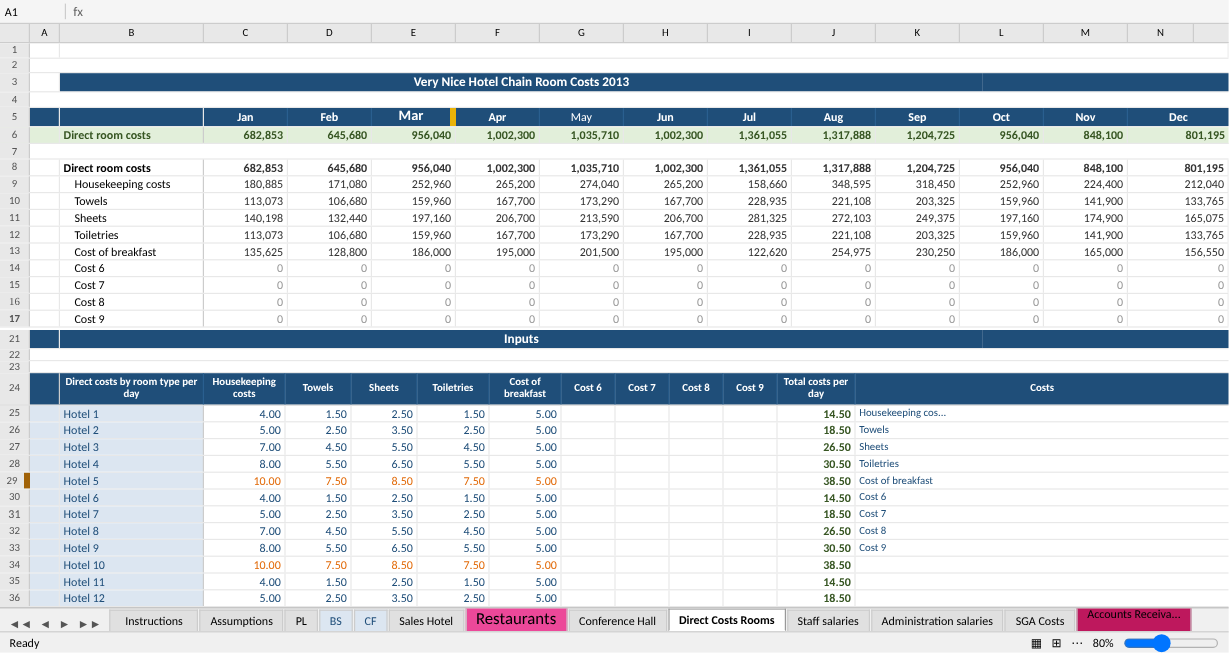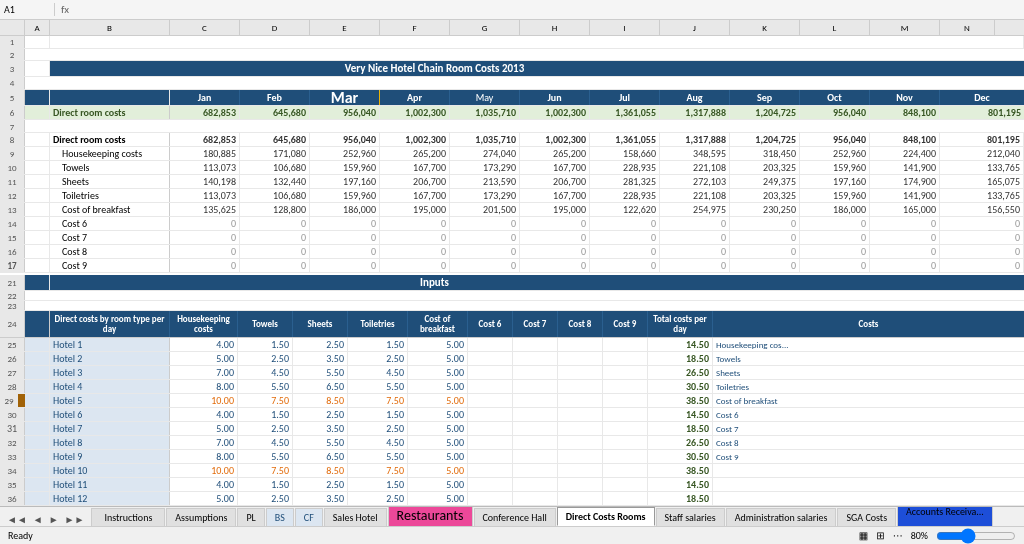--- a/index.html
+++ b/index.html
@@ -59,21 +59,21 @@
       <div style="width:25px; background:#e8e8e8; border-right:1px solid #ccc; text-align:center; font-size:9px; color:#555; display:flex; align-items:center; justify-content:center;">4</div>
       <div style="flex:1;"></div>
     </div>
 
     <div style="display:flex; height:16px; border-bottom:1px solid #e8e8e8;">
       <div style="width:25px; background:#e8e8e8; border-right:1px solid #ccc; text-align:center; font-size:9px; color:#555; display:flex; align-items:center; justify-content:center;">5</div>
       <div style="width:25px; border-right:1px solid #e8e8e8; background:#1f4e79;"></div>
       <div style="width:120px; border-right:1px solid #e8e8e8; background:#1f4e79;"></div>
       <div style="width:70px; background:#1f4e79; color:white; text-align:center; font-weight:bold; font-size:10px; display:flex; align-items:center; justify-content:center; border-right:1px solid #2a5f8f;">Jan</div>
       <div style="width:70px; background:#1f4e79; color:white; text-align:center; font-weight:bold; font-size:10px; display:flex; align-items:center; justify-content:center; border-right:1px solid #2a5f8f;">Feb</div>
-      <div style="width:70px; background:#1f4e79; color:white; text-align:center; font-weight:bold; font-size:16px; display:flex; align-items:center; justify-content:center; border-right:1px solid #eab308;">Mar</div>
+      <div style="width:70px; background:#1f4e79; color:white; text-align:center; font-weight:bold; font-size:12px; display:flex; align-items:center; justify-content:center; border-right:5px solid #eab308;">Mar</div>
       <div style="width:70px; background:#1f4e79; color:white; text-align:center; font-weight:bold; font-size:10px; display:flex; align-items:center; justify-content:center; border-right:1px solid #2a5f8f;">Apr</div>
       <div style="width:70px; background:#1f4e79; color:white; text-align:center; font-weight:normal; font-size:10px; display:flex; align-items:center; justify-content:center; border-right:1px solid #2a5f8f;">May</div>
       <div style="width:70px; background:#1f4e79; color:white; text-align:center; font-weight:bold; font-size:10px; display:flex; align-items:center; justify-content:center; border-right:1px solid #2a5f8f;">Jun</div>
       <div style="width:70px; background:#1f4e79; color:white; text-align:center; font-weight:bold; font-size:10px; display:flex; align-items:center; justify-content:center; border-right:1px solid #2a5f8f;">Jul</div>
       <div style="width:70px; background:#1f4e79; color:white; text-align:center; font-weight:bold; font-size:10px; display:flex; align-items:center; justify-content:center; border-right:1px solid #2a5f8f;">Aug</div>
       <div style="width:70px; background:#1f4e79; color:white; text-align:center; font-weight:bold; font-size:10px; display:flex; align-items:center; justify-content:center; border-right:1px solid #2a5f8f;">Sep</div>
       <div style="width:70px; background:#1f4e79; color:white; text-align:center; font-weight:bold; font-size:10px; display:flex; align-items:center; justify-content:center; border-right:1px solid #2a5f8f;">Oct</div>
       <div style="width:70px; background:#1f4e79; color:white; text-align:center; font-weight:bold; font-size:10px; display:flex; align-items:center; justify-content:center; border-right:1px solid #2a5f8f;">Nov</div>
       <div style="flex:1; background:#1f4e79; color:white; text-align:center; font-weight:bold; font-size:10px; display:flex; align-items:center; justify-content:center;">Dec</div>
     </div>
@@ -232,21 +232,21 @@
           <div style="width:70px; border-right:1px solid #e8e8e8; font-size:10px; font-weight:normal; color:#999; text-align:right; padding:0 3px; display:flex; align-items:center; justify-content:flex-end;">0</div>
           <div style="width:70px; border-right:1px solid #e8e8e8; font-size:10px; font-weight:normal; color:#999; text-align:right; padding:0 3px; display:flex; align-items:center; justify-content:flex-end;">0</div>
           <div style="width:70px; border-right:1px solid #e8e8e8; font-size:10px; font-weight:normal; color:#999; text-align:right; padding:0 3px; display:flex; align-items:center; justify-content:flex-end;">0</div>
           <div style="width:70px; border-right:1px solid #e8e8e8; font-size:10px; font-weight:normal; color:#999; text-align:right; padding:0 3px; display:flex; align-items:center; justify-content:flex-end;">0</div>
           <div style="width:70px; border-right:1px solid #e8e8e8; font-size:10px; font-weight:normal; color:#999; text-align:right; padding:0 3px; display:flex; align-items:center; justify-content:flex-end;">0</div>
           <div style="width:70px; border-right:1px solid #e8e8e8; font-size:10px; font-weight:normal; color:#999; text-align:right; padding:0 3px; display:flex; align-items:center; justify-content:flex-end;">0</div>
           <div style="width:70px; border-right:1px solid #e8e8e8; font-size:10px; font-weight:normal; color:#999; text-align:right; padding:0 3px; display:flex; align-items:center; justify-content:flex-end;">0</div>
           <div style="flex:1; border-right:1px solid #e8e8e8; font-size:10px; font-weight:normal; color:#999; text-align:right; padding:0 3px; display:flex; align-items:center; justify-content:flex-end;">0</div>
         </div>
         <div style="display: flex; height: 14px; border-bottom: 1px solid rgb(232, 232, 232);">
-          <div style="width:25px; background:#e8e8e8; border-right:1px solid #ccc; text-align:center; font-size:9px; color:#555; display:flex; align-items:center; justify-content:center;">16</div>
+          <div style="width:25px; background:#e8e8e8; border-right:1px solid #ccc; text-align:center; font-size:9px; color:#555; display:flex; align-items:center; justify-content:center;font-family:Liberation Serif, serif;">16</div>
           <div style="width:25px; border-right:1px solid #e8e8e8;"></div>
           <div style="width:120px; border-right:1px solid #ccc; font-size:10px; font-weight:normal; padding-left:12px; display:flex; align-items:center; overflow:hidden;">Cost 8</div>
           <div style="width:70px; border-right:1px solid #e8e8e8; font-size:10px; font-weight:normal; color:#999; text-align:right; padding:0 3px; display:flex; align-items:center; justify-content:flex-end;">0</div>
           <div style="width:70px; border-right:1px solid #e8e8e8; font-size:10px; font-weight:normal; color:#999; text-align:right; padding:0 3px; display:flex; align-items:center; justify-content:flex-end;">0</div>
           <div style="width:70px; border-right:1px solid #e8e8e8; font-size:10px; font-weight:normal; color:#999; text-align:right; padding:0 3px; display:flex; align-items:center; justify-content:flex-end;">0</div>
           <div style="width:70px; border-right:1px solid #e8e8e8; font-size:10px; font-weight:normal; color:#999; text-align:right; padding:0 3px; display:flex; align-items:center; justify-content:flex-end;">0</div>
           <div style="width:70px; border-right:1px solid #e8e8e8; font-size:10px; font-weight:normal; color:#999; text-align:right; padding:0 3px; display:flex; align-items:center; justify-content:flex-end;">0</div>
           <div style="width:70px; border-right:1px solid #e8e8e8; font-size:10px; font-weight:normal; color:#999; text-align:right; padding:0 3px; display:flex; align-items:center; justify-content:flex-end;">0</div>
           <div style="width:70px; border-right:1px solid #e8e8e8; font-size:10px; font-weight:normal; color:#999; text-align:right; padding:0 3px; display:flex; align-items:center; justify-content:flex-end;">0</div>
           <div style="width:70px; border-right:1px solid #e8e8e8; font-size:10px; font-weight:normal; color:#999; text-align:right; padding:0 3px; display:flex; align-items:center; justify-content:flex-end;">0</div>
@@ -367,21 +367,21 @@
           <div style="width:60px; border-right:1px solid #e8e8e8; font-size:10px; color:#1f4e79; text-align:right; padding:0 3px; display:flex; align-items:center; justify-content:flex-end;">5.50</div>
           <div style="width:60px; border-right:1px solid #e8e8e8; font-size:10px; color:#1f4e79; text-align:right; padding:0 3px; display:flex; align-items:center; justify-content:flex-end;">5.00</div>
           <div style="width:45px; border-right:1px solid #e8e8e8; font-size:10px; text-align:right; padding:0 3px; display:flex; align-items:center; justify-content:flex-end;"></div>
           <div style="width:45px; border-right:1px solid #e8e8e8; font-size:10px; text-align:right; padding:0 3px; display:flex; align-items:center; justify-content:flex-end;"></div>
           <div style="width:45px; border-right:1px solid #e8e8e8; font-size:10px; text-align:right; padding:0 3px; display:flex; align-items:center; justify-content:flex-end;"></div>
           <div style="width:45px; border-right:1px solid #e8e8e8; font-size:10px; text-align:right; padding:0 3px; display:flex; align-items:center; justify-content:flex-end;"></div>
           <div style="width:65px; border-right:1px solid #e8e8e8; font-size:10px; color:#375623; font-weight:bold; text-align:right; padding:0 3px; display:flex; align-items:center; justify-content:flex-end;">30.50</div>
           <div style="flex:1; font-size:9px; color:#1f4e79; padding:0 3px; display:flex; align-items:center; overflow:hidden; white-space:nowrap;">Toiletries</div>
         </div>
         <div style="display: flex; height: 14px; border-bottom: 1px solid rgb(232, 232, 232);">
-          <div style="width:25px; background:#e8e8e8; border-right:7px solid #a16207; text-align:center; font-size:9px; color:#555; display:flex; align-items:center; justify-content:center;">29</div>
+          <div style="width:25px; background:#e8e8e8; border-right:5px solid #a16207; text-align:center; font-size:9px; color:#555; display:flex; align-items:center; justify-content:center;">29</div>
           <div style="width:25px; border-right:1px solid #e8e8e8; background:#dce6f1;"></div>
           <div style="width:120px; border-right:1px solid #ccc; font-size:10px; color:#1f4e79; padding:0 3px; display:flex; align-items:center; background:#dce6f1;">Hotel 5</div>
           <div style="width:68px; border-right:1px solid #e8e8e8; font-size:10px; color:#e26b0a; text-align:right; padding:0 3px; display:flex; align-items:center; justify-content:flex-end;">10.00</div>
           <div style="width:55px; border-right:1px solid #e8e8e8; font-size:10px; color:#e26b0a; text-align:right; padding:0 3px; display:flex; align-items:center; justify-content:flex-end;">7.50</div>
           <div style="width:55px; border-right:1px solid #e8e8e8; font-size:10px; color:#e26b0a; text-align:right; padding:0 3px; display:flex; align-items:center; justify-content:flex-end;">8.50</div>
           <div style="width:60px; border-right:1px solid #e8e8e8; font-size:10px; color:#e26b0a; text-align:right; padding:0 3px; display:flex; align-items:center; justify-content:flex-end;">7.50</div>
           <div style="width:60px; border-right:1px solid #e8e8e8; font-size:10px; color:#e26b0a; text-align:right; padding:0 3px; display:flex; align-items:center; justify-content:flex-end;">5.00</div>
           <div style="width:45px; border-right:1px solid #e8e8e8; font-size:10px; text-align:right; padding:0 3px; display:flex; align-items:center; justify-content:flex-end;"></div>
           <div style="width:45px; border-right:1px solid #e8e8e8; font-size:10px; text-align:right; padding:0 3px; display:flex; align-items:center; justify-content:flex-end;"></div>
           <div style="width:45px; border-right:1px solid #e8e8e8; font-size:10px; text-align:right; padding:0 3px; display:flex; align-items:center; justify-content:flex-end;"></div>
@@ -517,21 +517,21 @@
     <div style="padding:2px 8px; font-size:10px; border:1px solid #ccc; border-bottom:none; background:#e0e0e0; cursor:pointer; white-space:nowrap; margin-left:1px;">PL</div>
     <div style="padding:2px 8px; font-size:10px; border:1px solid #ccc; border-bottom:none; background:#dce6f1; cursor:pointer; white-space:nowrap; margin-left:1px; color:#1f4e79;">BS</div>
     <div style="padding:2px 8px; font-size:10px; border:1px solid #ccc; border-bottom:none; background:#dce6f1; cursor:pointer; white-space:nowrap; margin-left:1px; color:#1f4e79;">CF</div>
     <div style="padding:2px 8px; font-size:10px; border:1px solid #ccc; border-bottom:none; background:#e0e0e0; cursor:pointer; white-space:nowrap; margin-left:1px;">Sales Hotel</div>
     <div style="padding:2px 8px; font-size:14px; border:1px solid #ccc; border-bottom:none; background:#ec4899; cursor:pointer; white-space:nowrap; margin-left:1px;">Restaurants</div>
     <div style="padding:2px 8px; font-size:10px; border:1px solid #ccc; border-bottom:none; background:#e0e0e0; cursor:pointer; white-space:nowrap; margin-left:1px;">Conference Hall</div>
     <div style="padding:2px 8px; font-size:10px; border:1px solid #999; border-bottom:1px solid white; background:white; cursor:pointer; white-space:nowrap; margin-left:1px; font-weight:bold;">Direct Costs Rooms</div>
     <div style="padding:2px 8px; font-size:10px; border:1px solid #ccc; border-bottom:none; background:#e0e0e0; cursor:pointer; white-space:nowrap; margin-left:1px;">Staff salaries</div>
     <div style="padding:2px 8px; font-size:10px; border:1px solid #ccc; border-bottom:none; background:#e0e0e0; cursor:pointer; white-space:nowrap; margin-left:1px;">Administration salaries</div>
     <div style="padding:2px 8px; font-size:10px; border:1px solid #ccc; border-bottom:none; background:#e0e0e0; cursor:pointer; white-space:nowrap; margin-left:1px;">SGA Costs</div>
-    <div style="padding:8px 8px; font-size:10px; border:1px solid #ccc; border-bottom:none; background:#1d4ed8; cursor:pointer; white-space:nowrap; margin-left:1px;">Accounts Receiva...</div>
+    <div style="padding:8px 8px; font-size:10px; border:1px solid #ccc; border-bottom:none; background:#be185d; cursor:pointer; white-space:nowrap; margin-left:1px;">Accounts Receiva...</div>
   </div>
 
   <div style="height:18px; background:#f0f0f0; border-top:1px solid #ccc; display:flex; align-items:center; padding:0 8px; font-size:10px; justify-content:space-between; flex-shrink:0;">
     <span>Ready</span>
     <div style="display:flex; align-items:center; gap:8px;">
       <span style="cursor:pointer;">▦</span>
       <span style="cursor:pointer;">⊞</span>
       <span style="cursor:pointer;">⋯</span>
       <span>80%</span>
       <input type="range" min="10" max="200" value="80" style="width: 80px; height: 12px;">

